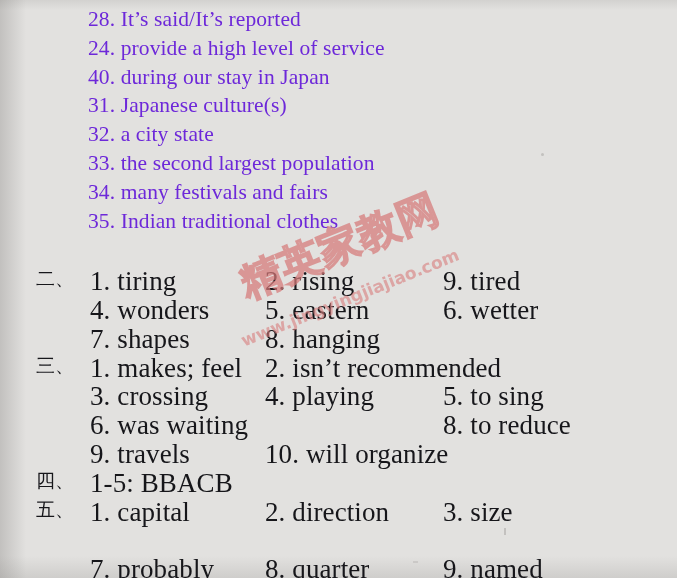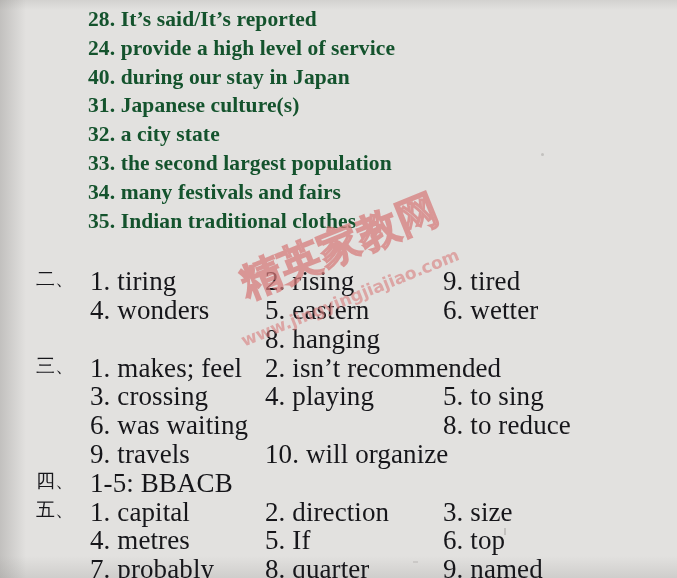--- a/index.html
+++ b/index.html
@@ -95,24 +95,23 @@
     left: 0; top: 0;
     width: 677px;
     height: 578px;
     z-index: 2;
   }
 
   .num-line {
     position: absolute;
     left: 88px;
     font-size: 21.5px;
-    color: #14532d;
+    color: #6d28d9;
     white-space: nowrap;
     letter-spacing: .1px;
-    font-weight: bold;
   }
 
   .sec-row {
     position: absolute;
     left: 0;
     width: 677px;
     height: 29px;
   }
   .sec-label {
     position: absolute;
@@ -166,20 +165,21 @@
         <div class="col c1">1. tiring</div>
         <div class="col c2">2. rising</div>
         <div class="col c3">9. tired</div>
       </div>
       <div class="sec-row" style="top: 295px;">
         <div class="col c1">4. wonders</div>
         <div class="col c2">5. eastern</div>
         <div class="col c3">6. wetter</div>
       </div>
       <div class="sec-row" style="top: 323.8px;">
+        <div class="col c1">7. shapes</div>
         <div class="col c2">8. hanging</div>
       </div>
       <div class="sec-row" style="top: 352.6px;">
         <div class="sec-label">三、</div>
         <div class="col c1">1. makes; feel</div>
         <div class="col c2">2. isn’t recommended</div>
       </div>
       <div class="sec-row" style="top: 381.4px;">
         <div class="col c1">3. crossing</div>
         <div class="col c2">4. playing</div>
@@ -196,25 +196,20 @@
       <div class="sec-row" style="top: 467.8px;">
         <div class="sec-label">四、</div>
         <div class="col c1">1-5: BBACB</div>
       </div>
       <div class="sec-row" style="top: 496.6px;">
         <div class="sec-label">五、</div>
         <div class="col c1">1. capital</div>
         <div class="col c2">2. direction</div>
         <div class="col c3">3. size</div>
       </div>
-      <div class="sec-row" style="top: 525.4px;">
-        <div class="col c1">4. metres</div>
-        <div class="col c2">5. If</div>
-        <div class="col c3">6. top</div>
-      </div>
       <div class="sec-row" style="top: 554.2px;">
         <div class="col c1">7. probably</div>
         <div class="col c2">8. quarter</div>
         <div class="col c3">9. named</div>
       </div>
     </div>
 
 </div>
 
 </body></html>

